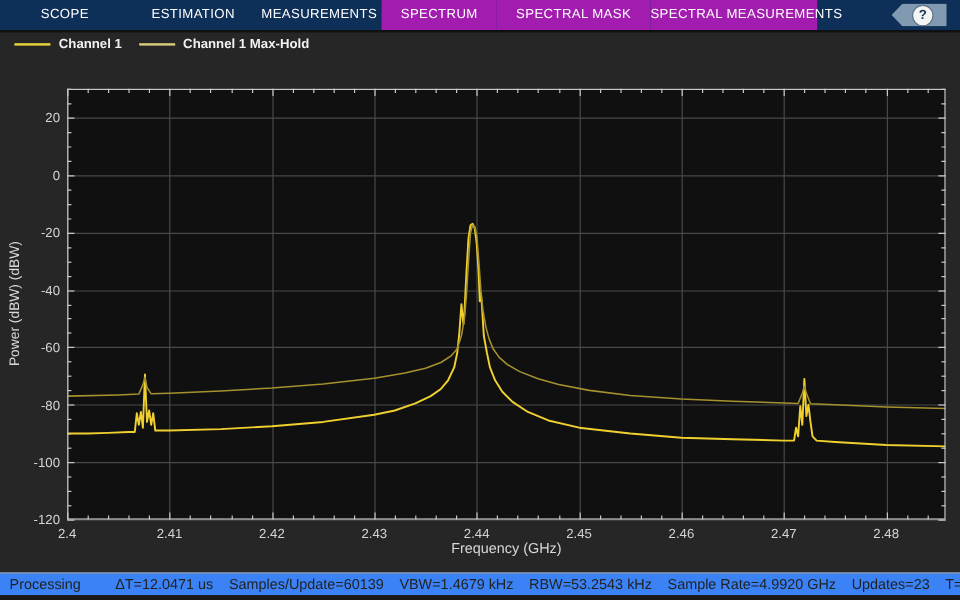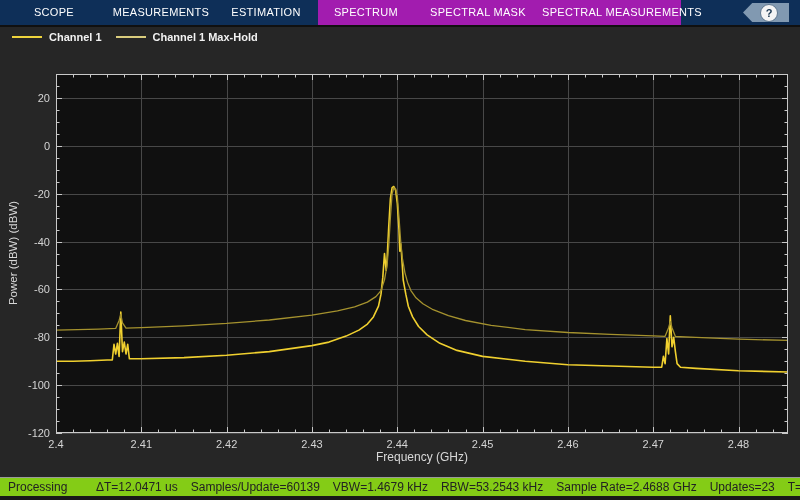--- a/index.html
+++ b/index.html
@@ -58,40 +58,40 @@
     color:#d8d8d8;font-size:12px;
   }
   .ylabel{
     position:absolute;left:-136px;top:199px;width:300px;height:14px;
     transform:rotate(-90deg);text-align:center;color:#d8d8d8;font-size:11.5px;
   }
   .plot-svg{position:absolute;top:0;left:0;}
   
   .statusbar{
     position:absolute;top:477px;left:0;width:800px;height:19px;
-    background:#84cc16;border-top:1px solid #9a9a9a;box-sizing:border-box;
+    background:#3b82f6;border-top:1px solid #9a9a9a;box-sizing:border-box;
     display:flex;align-items:center;padding-left:8px;
     font-size:12px;color:#222222;white-space:nowrap;overflow:hidden;
   }
   .status-mode{width:88px;flex:none;}
   .status-item{margin-right:13px;flex:none;}
   .bottom-strip{
     position:absolute;top:496px;left:0;width:800px;height:4px;background:#191919;
   }
 </style>
 </head>
 <body>
 
 <div class="app">
 
   <div class="toolbar">
 
     <div class="tab">SCOPE</div>
+      <div class="tab">ESTIMATION</div>
       <div class="tab">MEASUREMENTS</div>
-      <div class="tab">ESTIMATION</div>
       <div class="tab active">SPECTRUM</div>
       <div class="tab active">SPECTRAL MASK</div>
       <div class="tab active">SPECTRAL MEASUREMENTS</div>
       <div class="help-btn">
       <span class="help-circle">?</span>
     </div>
   </div>
 
   <div class="legend">
       <div class="legend-item">
@@ -308,19 +308,19 @@
     <div class="ylabel">Power (dBW) (dBW)</div>
   </div>
 
   <div class="statusbar">
     <span class="status-mode">Processing</span>
 
   <span class="status-item">ΔT=12.0471 us</span>
       <span class="status-item">Samples/Update=60139</span>
       <span class="status-item">VBW=1.4679 kHz</span>
       <span class="status-item">RBW=53.2543 kHz</span>
-      <span class="status-item">Sample Rate=2.4688 GHz</span>
+      <span class="status-item">Sample Rate=4.9920 GHz</span>
       <span class="status-item">Updates=23</span>
       <span class="status-item">T=0.00044</span>
     </div>
   <div class="bottom-strip"></div>
 
 </div>
 
 </body></html>

